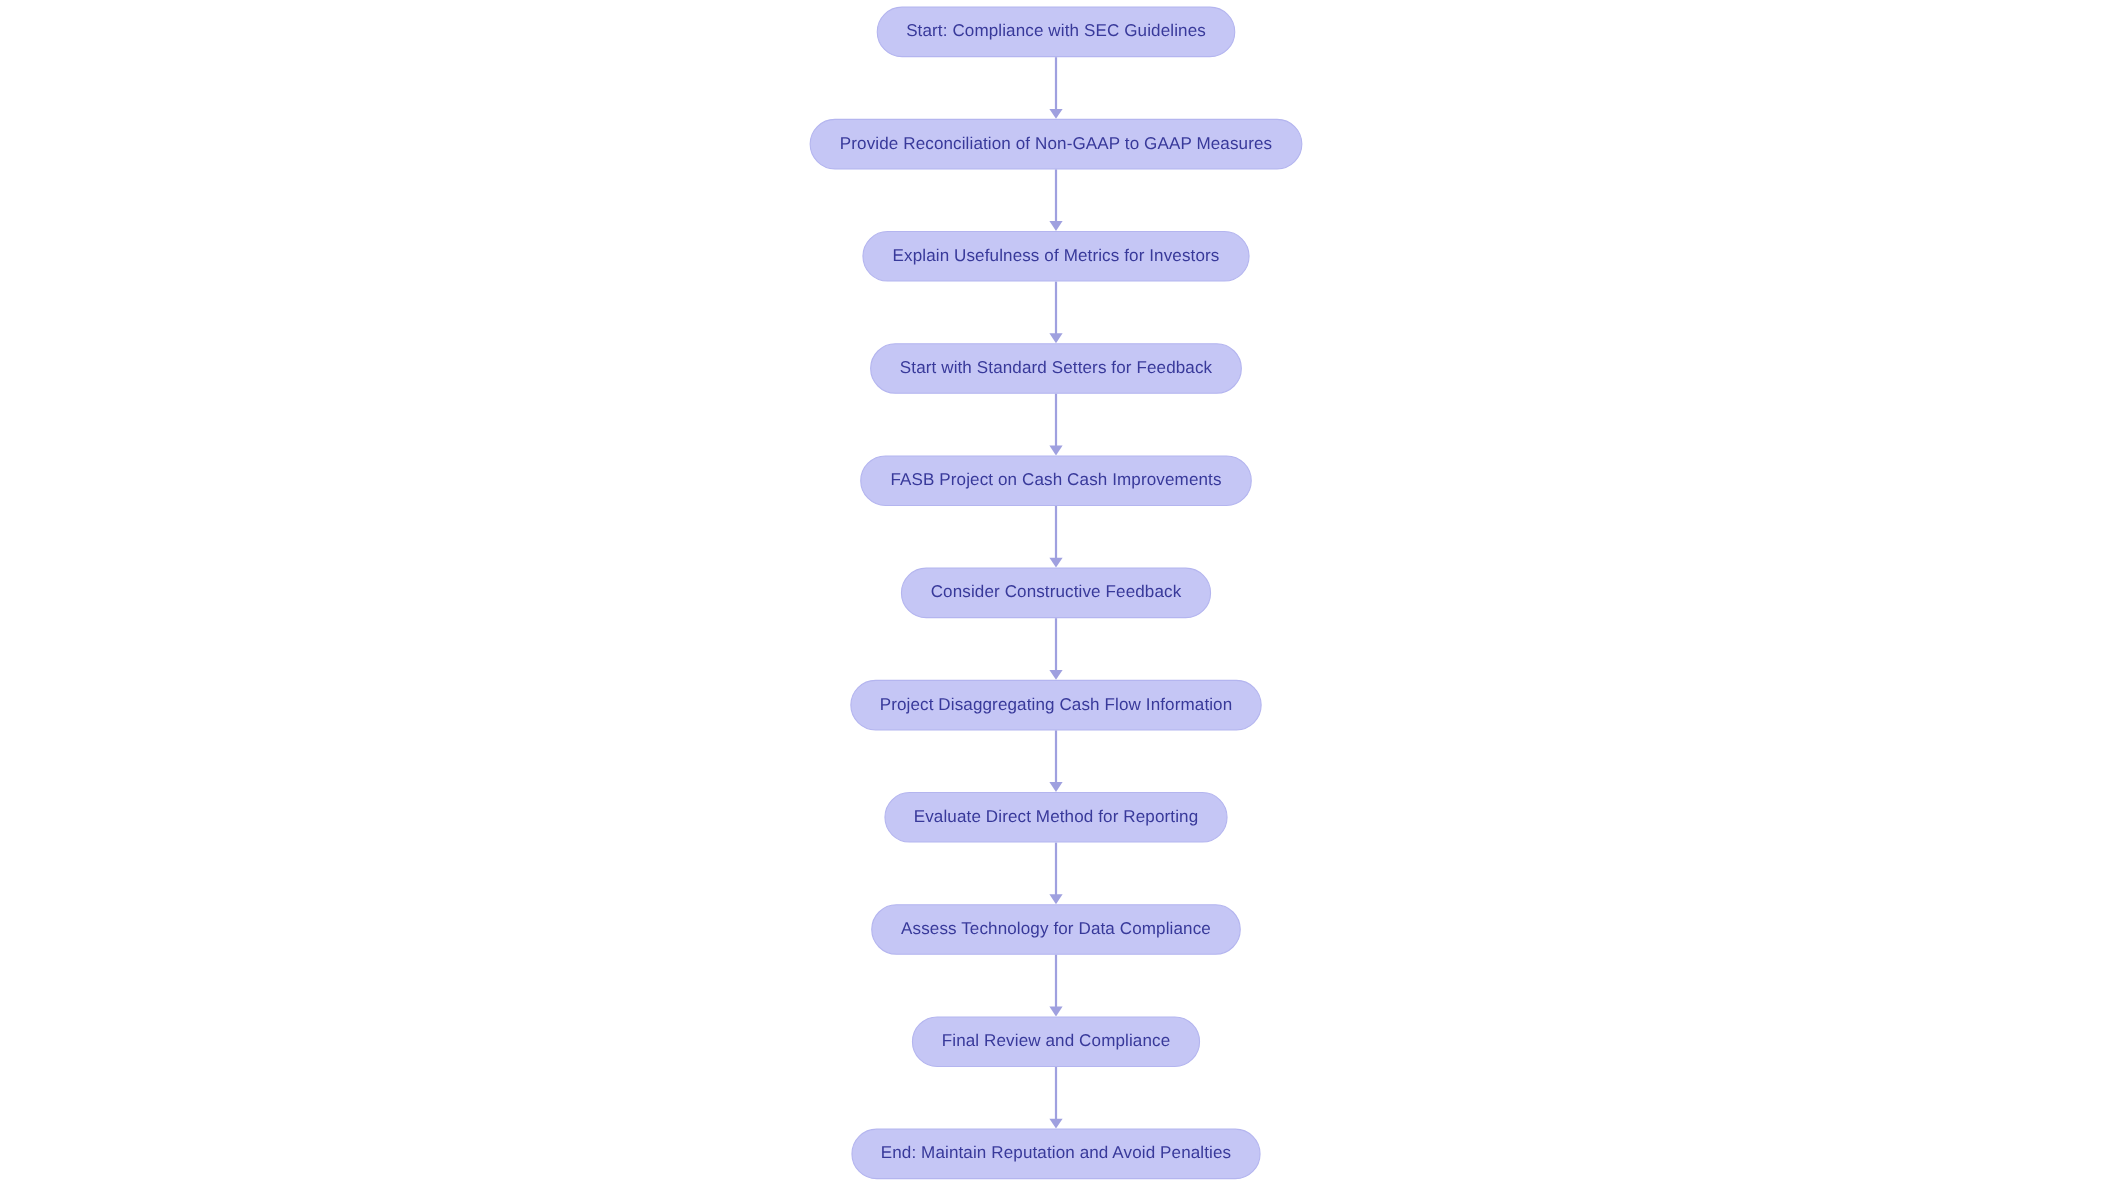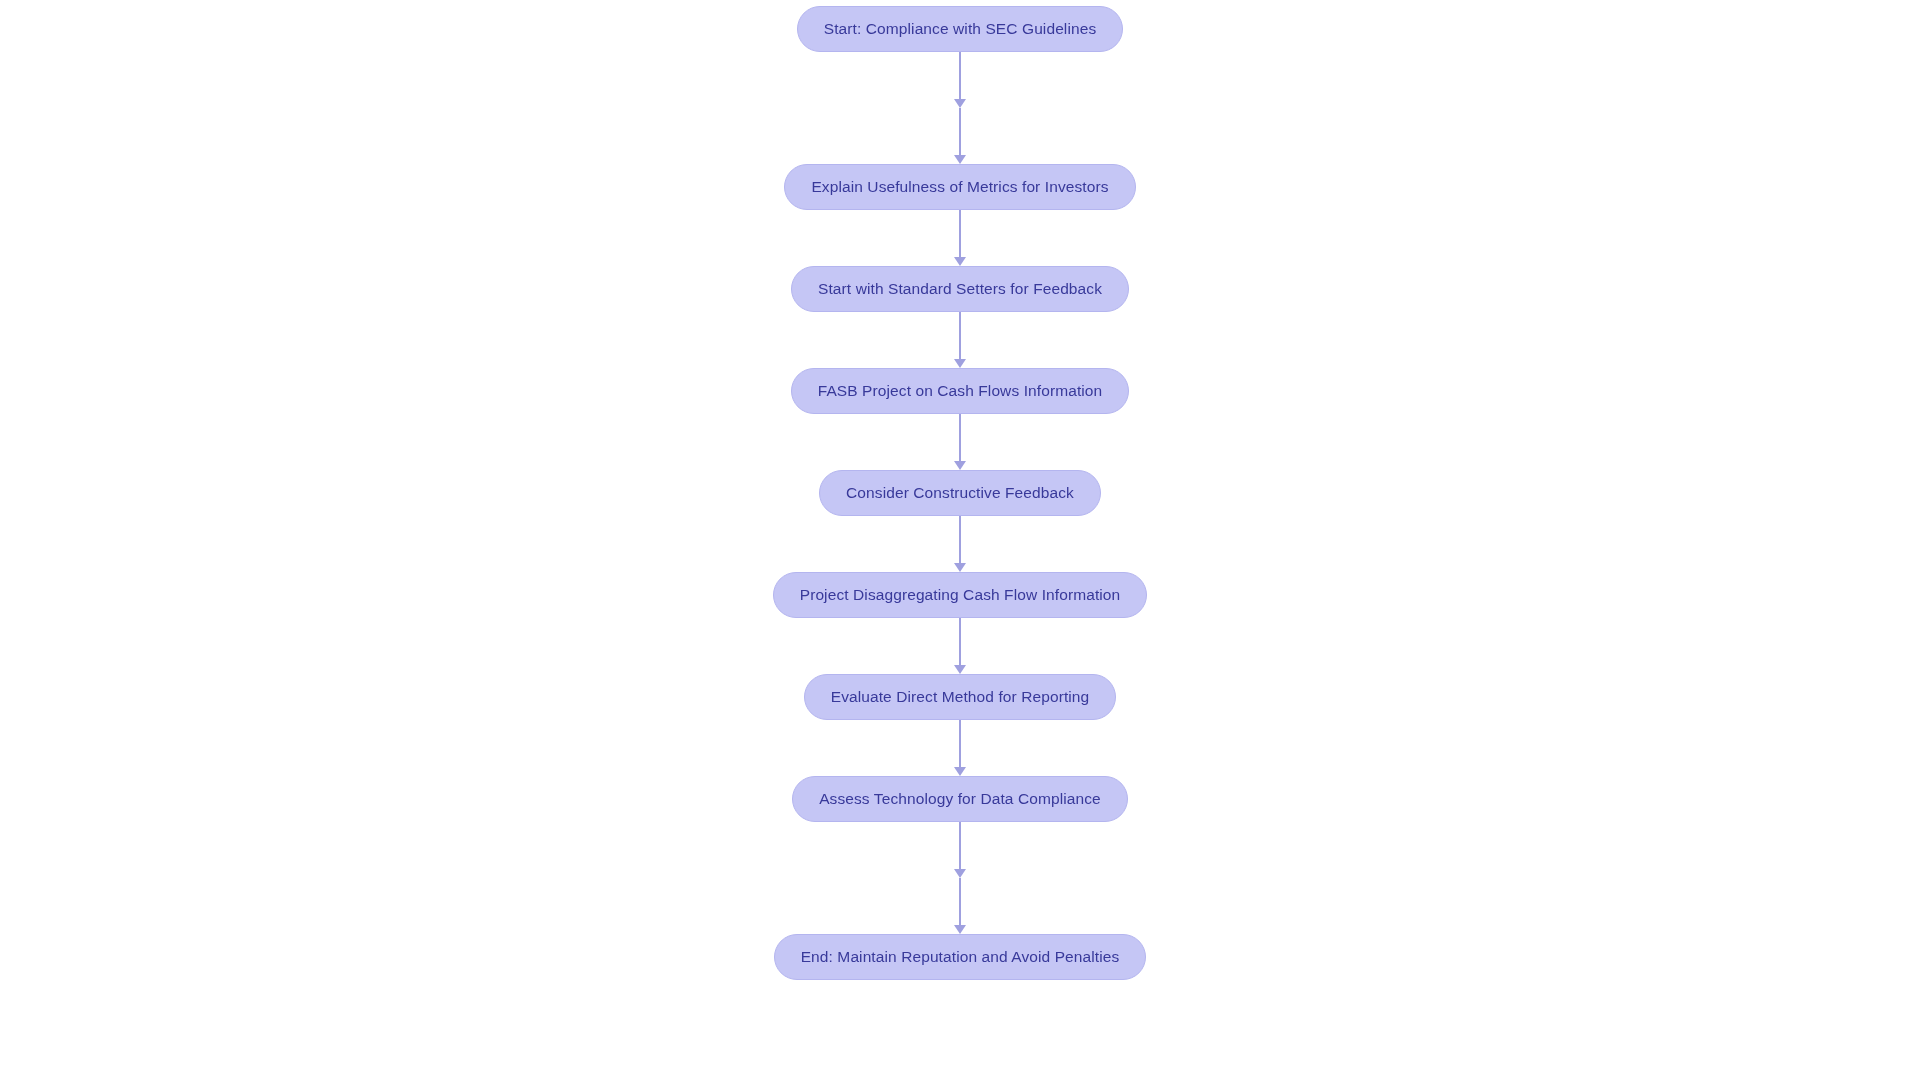--- a/index.html
+++ b/index.html
@@ -89,20 +89,25 @@
       <div class="node">
         <span class="node-label">Start: Compliance with SEC Guidelines</span>
       </div>
     </div>
 
     <div class="connector">
       <div class="connector-line"></div>
       <div class="connector-head"></div>
     </div>
 
+    <div class="flow-step">
+      <div class="node">
+        <span class="node-label">Provide Reconciliation of Non-GAAP to GAAP Measures</span>
+      </div>
+    </div>
 
     <div class="connector">
       <div class="connector-line"></div>
       <div class="connector-head"></div>
     </div>
 
     <div class="flow-step">
       <div class="node">
         <span class="node-label">Explain Usefulness of Metrics for Investors</span>
       </div>
@@ -119,21 +124,21 @@
       </div>
     </div>
 
     <div class="connector">
       <div class="connector-line"></div>
       <div class="connector-head"></div>
     </div>
 
     <div class="flow-step">
       <div class="node">
-        <span class="node-label">FASB Project on Cash Flows Information</span>
+        <span class="node-label">FASB Project on Cash Cash Improvements</span>
       </div>
     </div>
 
     <div class="connector">
       <div class="connector-line"></div>
       <div class="connector-head"></div>
     </div>
 
     <div class="flow-step">
       <div class="node">
@@ -172,20 +177,25 @@
       <div class="node">
         <span class="node-label">Assess Technology for Data Compliance</span>
       </div>
     </div>
 
     <div class="connector">
       <div class="connector-line"></div>
       <div class="connector-head"></div>
     </div>
 
+    <div class="flow-step">
+      <div class="node">
+        <span class="node-label">Final Review and Compliance</span>
+      </div>
+    </div>
 
     <div class="connector">
       <div class="connector-line"></div>
       <div class="connector-head"></div>
     </div>
 
     <div class="flow-step">
       <div class="node">
         <span class="node-label">End: Maintain Reputation and Avoid Penalties</span>
       </div>

